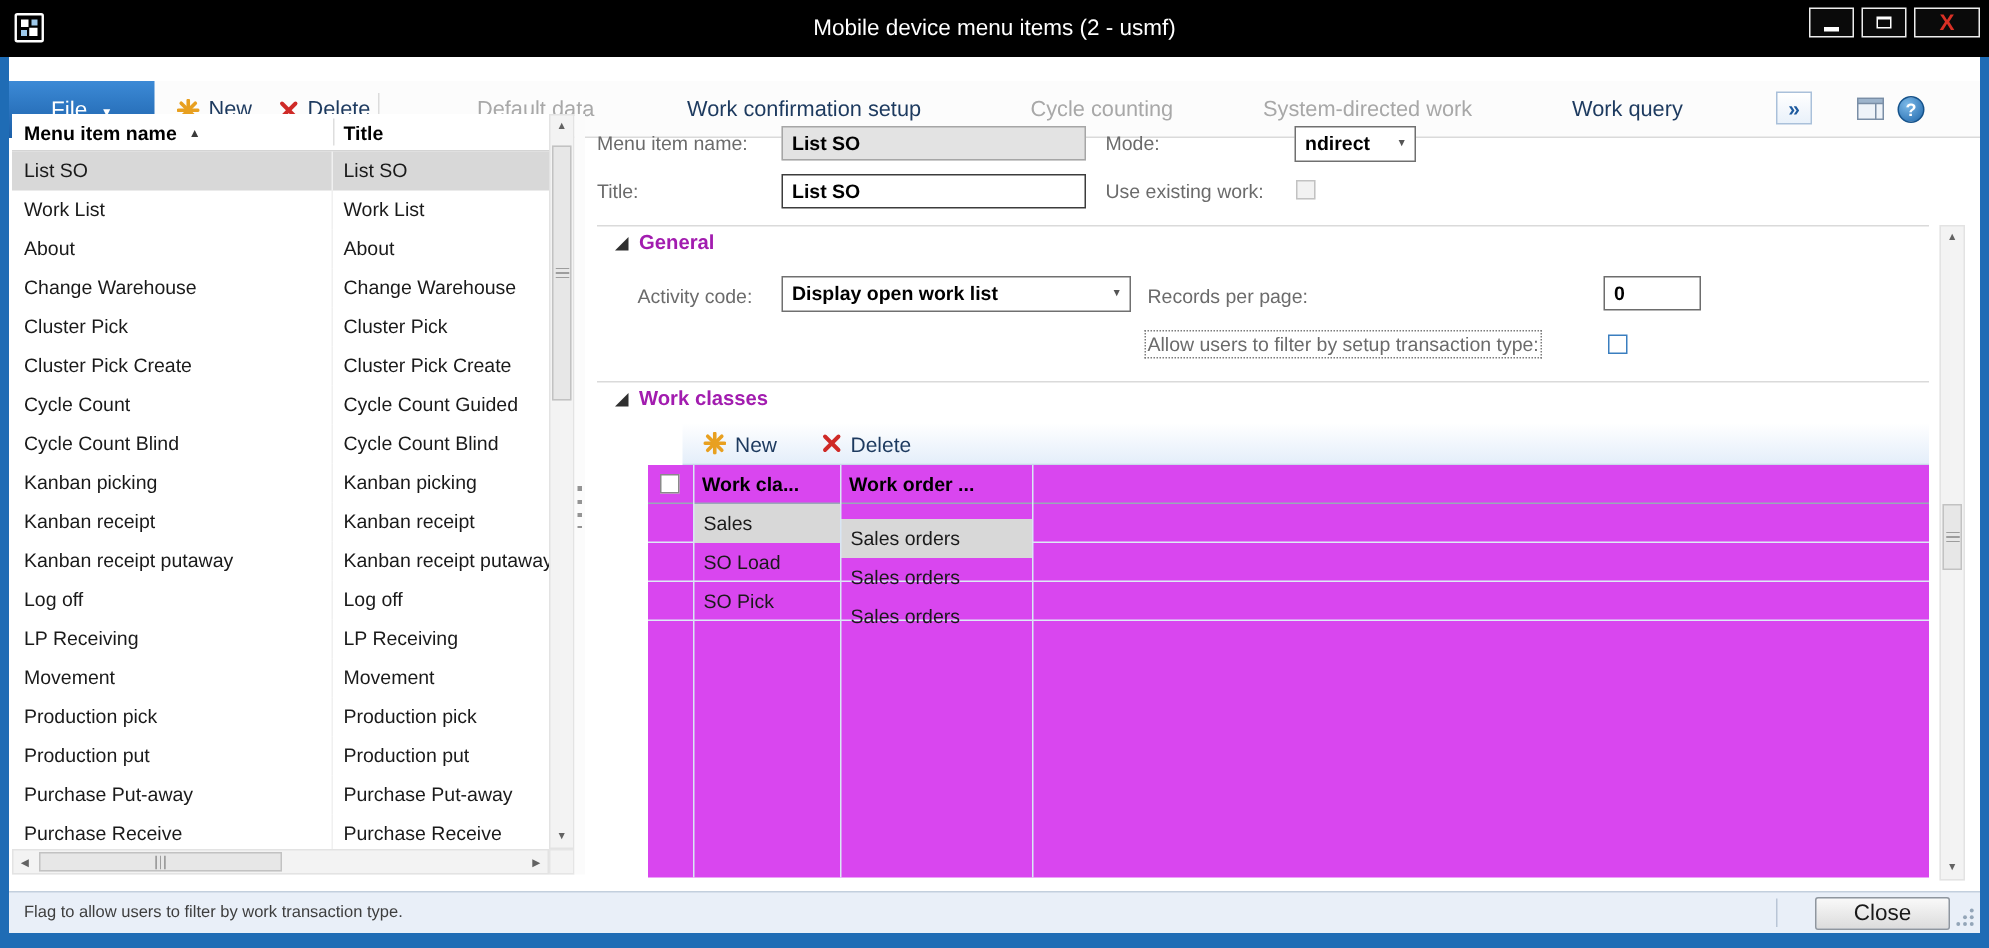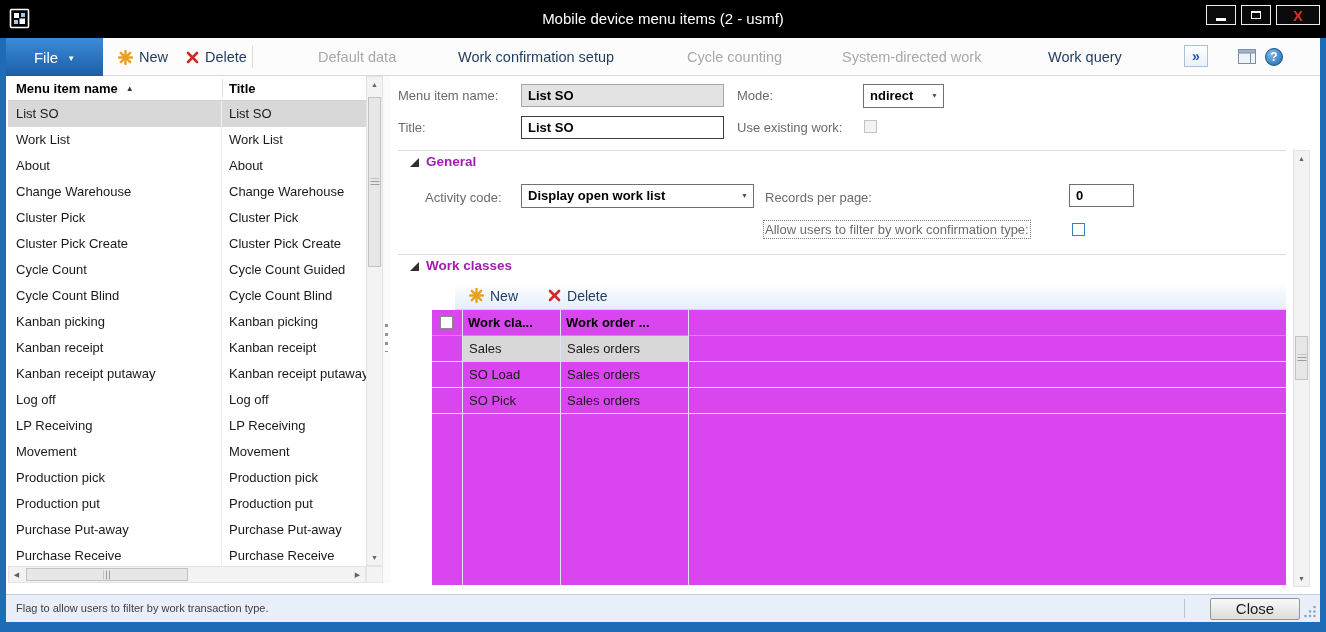--- a/index.html
+++ b/index.html
@@ -16,21 +16,21 @@
   .win-btn { width:30px; height:20px; border:1px solid #ededed; display:flex; align-items:center; justify-content:center; background:rgba(255,255,255,0.04); }
   .win-btn.close { width:44px; }
   .glyph-min { width:10px; height:3px; background:#fff; margin-top:8px; }
   .glyph-max { width:10px; height:8px; border:1px solid #fff; border-top-width:2px; }
   .glyph-close { color:#d93025; font-size:15px; font-weight:bold; line-height:1; }
 
   
   .content { position:absolute; top:38px; left:6px; width:1314px; height:584px; background:#fff; }
 
   
-  .toolbar { position:absolute; top:0; left:0; right:0; height:38px; background:#fcfcfc; border-bottom:1px solid #dadada; }
+  .toolbar { position:absolute; top:16px; left:0; right:0; height:38px; background:#fcfcfc; border-bottom:1px solid #dadada; }
   .file-btn { position:absolute; left:0; top:0; width:97px; height:38px; background:linear-gradient(#3c8ad6,#1b5fa8); color:#fff; font-size:15px; display:flex; align-items:center; justify-content:center; gap:9px; }
   .file-caret { font-size:8px; margin-top:2px; }
   .tb-item { position:absolute; top:0; height:38px; display:flex; align-items:center; gap:6px; font-size:14.5px; color:#1d3a5f; white-space:nowrap; }
   .tb-item.disabled { color:#a8a8a8; }
   .tb-sep { position:absolute; top:8px; height:22px; width:1px; background:#dcdcdc; }
   #tb-new { left:112px; } #tb-delete { left:180px; } #tb-sep1 { left:246px; }
   #tb-defaultdata { left:312px; } #tb-wcs { left:452px; } #tb-cycle { left:681px; }
   #tb-sdw { left:836px; } #tb-editquery { left:1042px; }
   .overflow-btn { position:absolute; left:1178px; top:7px; width:24px; height:22px; border:1px solid #a9c0da; background:linear-gradient(#ffffff,#e9f1fa); color:#1d5a9e; font-size:14px; font-weight:bold; text-align:center; line-height:20px; }
   .pane-icon { position:absolute; left:1232px; top:11px; }
@@ -87,21 +87,21 @@
   
   .wc-toolbar { position:absolute; left:449px; top:244px; width:831px; height:28px; background:linear-gradient(#ffffff,#e4eefa); border-bottom:1px solid #c9d9eb; display:flex; align-items:center; padding-left:14px; gap:30px; }
   .wc-tb-item { display:flex; align-items:center; gap:6px; font-size:14px; color:#1d3a5f; }
   .wc-grid { position:absolute; left:426px; top:272px; width:854px; height:275px; background:#d946ef; }
   .wc-header { position:relative; height:26px; border-bottom:1px solid #9aa8b8; font-weight:bold; font-size:13px; color:#000; }
   .wc-hl1 { position:absolute; left:36px; top:0; line-height:26px; white-space:nowrap; }
   .wc-hl2 { position:absolute; left:134px; top:0; line-height:26px; white-space:nowrap; }
   .wc-row { position:relative; height:26px; border-bottom:1px solid #dde9f6; font-size:13px; color:#1a1a1a; }
   .wc-c0 { position:absolute; left:0; top:0; width:30px; height:26px; }
   .wc-c1 { position:absolute; left:30px; top:0; width:98px; height:26px; line-height:25px; padding-left:7px; overflow:hidden; white-space:nowrap; }
-  .wc-c2 { position:absolute; left:128px; top:0; width:128px; height:26px; line-height:25px; padding-left:7px; overflow:hidden; white-space:nowrap; }
+  .wc-c2 { position:absolute; left:128px; top:10px; width:128px; height:26px; line-height:25px; padding-left:7px; overflow:hidden; white-space:nowrap; }
   .wc-row.selected .wc-c1, .wc-row.selected .wc-c2 { background:#d8d8d8; }
   .wc-vline { position:absolute; top:0; bottom:0; width:1px; background:#d9e6f4; }
 
   
   .statusbar { position:absolute; left:0; right:0; top:556px; height:28px; background:#e9eff8; border-top:1px solid #c3cfdd; }
   .status-text { position:absolute; left:10px; top:0; line-height:27px; font-size:11px; color:#3e3e3e; }
   .status-sep { position:absolute; left:1178px; top:4px; bottom:4px; width:1px; background:#b9c5d6; }
   .close-btn { position:absolute; left:1204px; top:3px; width:90px; height:22px; background:linear-gradient(#f9f9f9,#dcdcdc); border:1px solid #8f969e; border-radius:2px; font-size:15px; color:#1a1a1a; text-align:center; line-height:20px; }
   .resize-grip { position:absolute; right:3px; bottom:4px; width:14px; height:14px; }
 </style>
@@ -299,21 +299,21 @@
       <span class="tri"></span>
       <span>General</span>
     </div>
     <div class="fld-label" style="left:419px;top:152px;">Activity code:</div>
     <div class="combo" style="left:515px;top:146px;width:233px;">
       <span>Display open work list</span>
       <span class="combo-arrow">▼</span>
     </div>
     <div class="fld-label" style="left:759px;top:152px;">Records per page:</div>
     <div class="input" style="left:1063px;top:146px;width:65px;border-color:#6d6d6d;">0</div>
-    <div class="fld-label focus-label" style="left:759px;top:184px;">Allow users to filter by work confirmation type:</div>
+    <div class="fld-label focus-label" style="left:759px;top:184px;">Allow users to filter by setup transaction type:</div>
     <div class="checkbox focused" style="left:1066px;top:185px;"></div>
 
     <div class="section-rule" style="top:216px;"></div>
     <div class="section-head" style="left:404px;top:220px;">
       <span class="tri"></span>
       <span>Work classes</span>
     </div>
     <div class="wc-toolbar">
       <div class="wc-tb-item">
         <svg width="15" height="15" viewBox="0 0 15 15">

